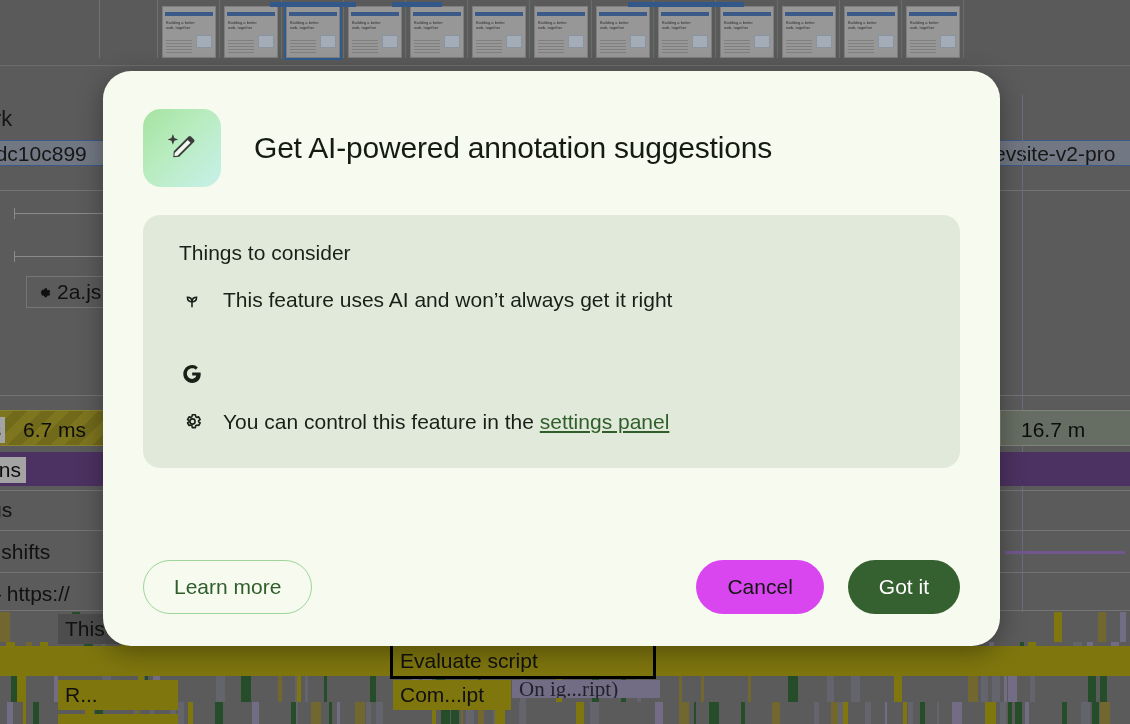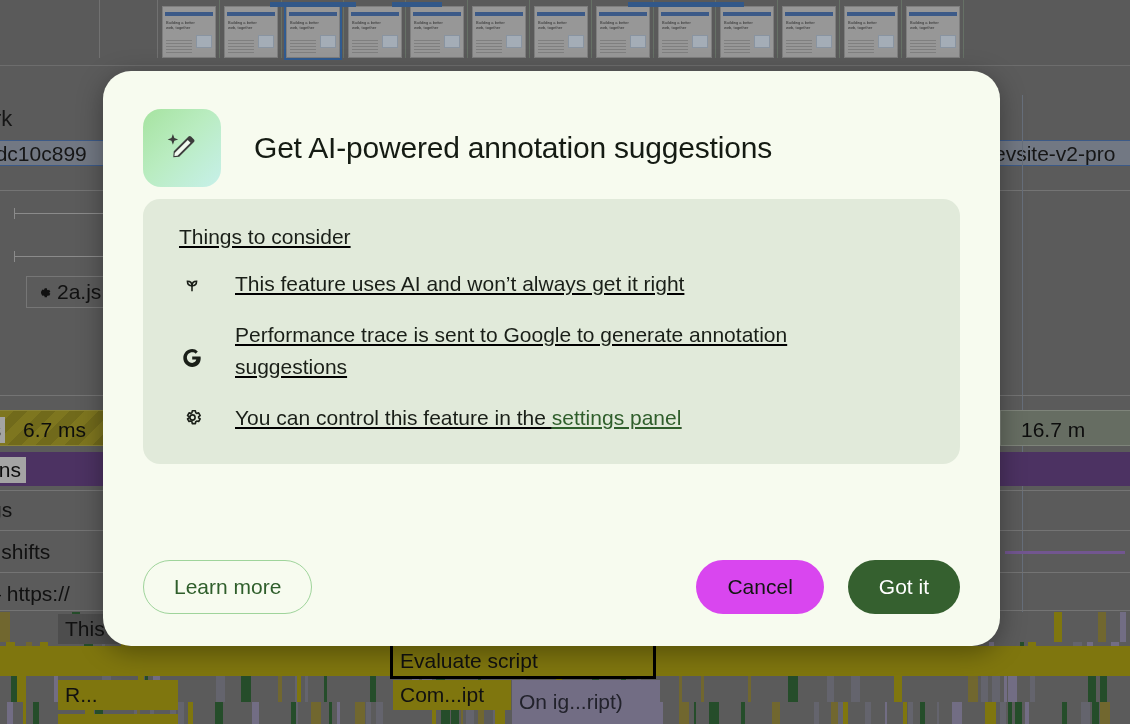--- a/index.html
+++ b/index.html
@@ -104,27 +104,26 @@
   .dlg-icon {
     width: 78px; height: 78px; border-radius: 18px; flex: 0 0 auto;
     background: linear-gradient(135deg, #a6e3a0 0%, #b9ecc0 45%, #c7f0ea 100%);
     display: flex; align-items: center; justify-content: center;
   }
   .dlg-title {
     font-size: 30px; color: #151b13; letter-spacing: -0.2px; font-weight: 400;
   }
 
   .panel {
-    margin-top: 12px; background: #E1EADA; border-radius: 17px;
+    margin-top: 28px; background: #E1EADA; border-radius: 17px;
     padding: 26px 30px 30px 36px;
-    text-decoration: underline;
   }
   .panel-title { font-size: 21px; color: #1a1f18; font-weight: 400; margin-bottom: 19px; }
   .bullets { display: flex; flex-direction: column; gap: 19px; }
-  .bullet { display: flex; align-items: flex-start; gap: 30px; }
+  .bullet { display: flex; align-items: flex-start; gap: 18px; }
   .bullet .bicon { width: 26px; height: 26px; flex: 0 0 auto; margin-top: 2px; display: flex; align-items: center; justify-content: center; }
   .bullet .btxt { font-size: 21px; line-height: 32px; color: #1a1f18; max-width: 660px; }
   .bullet.two .bicon { margin-top: 26px; }
   .link { color: #2f5e2b; text-decoration: underline; }
 
   .dlg-actions {
     margin-top: auto; padding-bottom: 32px;
     display: flex; align-items: center; justify-content: space-between;
   }
   .btn { border: none; cursor: pointer; font-family: inherit; white-space: nowrap; }
@@ -845,21 +844,21 @@
       <div class="fblk yel sel" style="left:393px; top:34px; width:260px; height:30px;">
         <span>Evaluate script</span>
       </div>
 
       <div class="fblk yel" style="left:58px; top:68px; width:120px; height:30px;">
         <span>R...</span>
       </div>
       <div class="fblk yel" style="left:393px; top:68px; width:118px; height:30px;">
         <span>Com...ipt</span>
       </div>
-      <div class="fblk pur" style="left:512px; top:68px; width:148px; height:44px;">
+      <div class="fblk pur" style="left:512px; top:68px; width:148px; height:18px;font-family:Liberation Serif, serif;">
         <span style="color:#2a2a35;">On ig...ript)</span>
       </div>
 
       <div class="fblk yel" style="left:58px; top:102px; width:120px; height:12px;"></div>
     </div>
 
     <div class="scrim"></div>
   </div>
 
   <div class="dialog" role="dialog">
@@ -890,21 +889,20 @@
           </span>
           <span class="btxt">This feature uses AI and won’t always get it right</span>
         </div>
 
         <div class="bullet two">
           <span class="bicon">
             <svg width="24" height="24" viewBox="0 0 24 24" aria-hidden="true">
               <path fill="#1a1f18" d="M12.2 10.6v2.9h4.1c-.2 1.1-.8 2-1.7 2.6-.8.5-1.8.8-2.4.8-2.9 0-5.3-2.4-5.3-5.3s2.4-5.3 5.3-5.3c1.4 0 2.6.5 3.5 1.4l2.1-2.1C16.3 3.9 14.4 3.1 12.2 3.1 7.3 3.1 3.3 7.1 3.3 12s4 8.9 8.9 8.9c5.1 0 8.5-3.6 8.5-8.7 0-.6-.1-1.1-.2-1.6z"></path>
             </svg>
           </span>
-          <span class="btxt">Performance trace is sent to Google to generate annotation suggestions</span>
         </div>
 
         <div class="bullet">
           <span class="bicon">
             <svg width="23" height="23" viewBox="0 0 24 24" aria-hidden="true">
               <path fill="none" stroke="#1a1f18" stroke-width="1.7" d="M12 9.3a2.7 2.7 0 100 5.4 2.7 2.7 0 000-5.4z"></path>
               <path fill="none" stroke="#1a1f18" stroke-width="1.7" stroke-linejoin="round" d="M20 13.4l-1.6-1.1c.05-.4.05-.8 0-1.2L20 10l-1.6-2.8-1.9.5c-.3-.3-.7-.5-1.1-.7L15 5h-3.2l-.4 2c-.4.2-.8.4-1.1.7l-1.9-.5L6.8 10l1.6 1.1c-.05.4-.05.8 0 1.2L6.8 13.4 8.4 16.2l1.9-.5c.3.3.7.5 1.1.7l.4 2H15l.4-2c.4-.2.8-.4 1.1-.7l1.9.5z"></path>
             </svg>
           </span>
           <span class="btxt"><span>You can control this feature in the </span><a href="#" class="link">settings panel</a></span>

